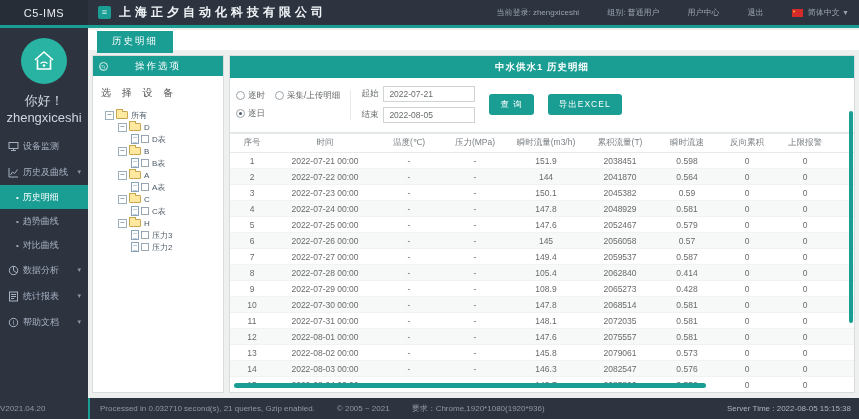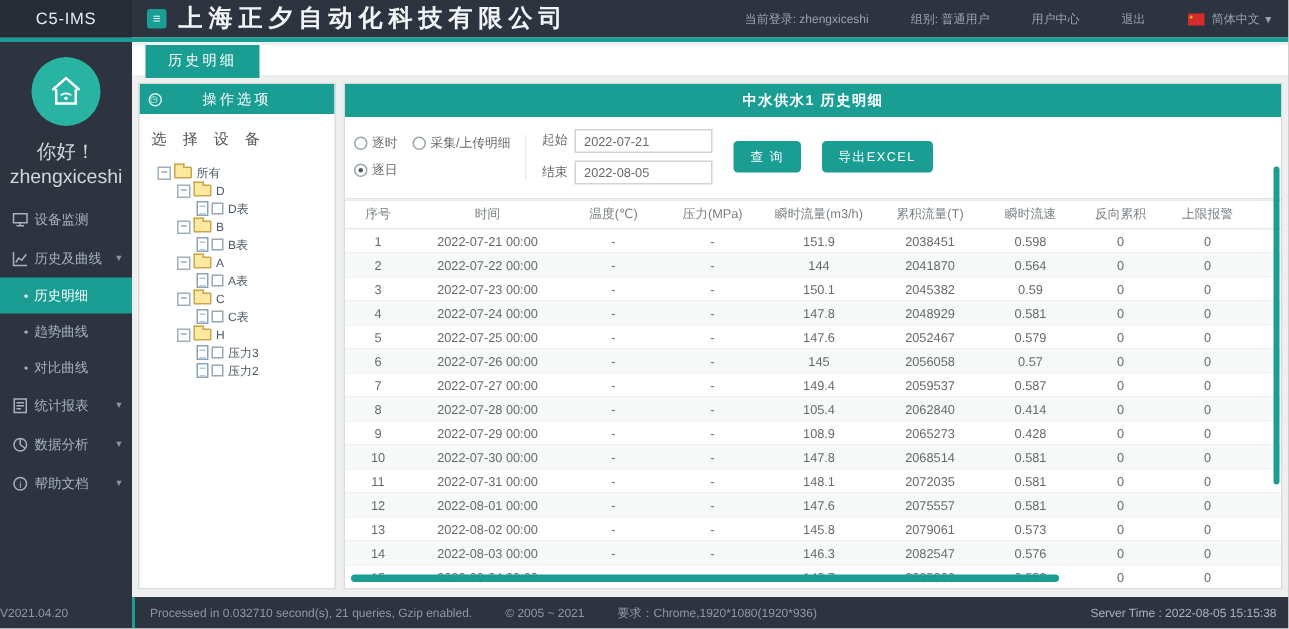--- a/index.html
+++ b/index.html
@@ -3,21 +3,21 @@
 <meta charset="utf-8">
 <style>
   *{box-sizing:border-box;margin:0;padding:0}
   body{font-family:"Liberation Sans","DejaVu Sans",sans-serif;background:#888}
   .page{width:859px;height:419px;position:relative;background:#eef0f0;overflow:hidden;margin:0 auto}
 
   
   .topbar{height:25px;background:#2d3440;display:flex;align-items:center;color:#fff}
   .logo-box{width:88px;height:25px;background:#272d37;display:flex;align-items:center;justify-content:center;font-size:11px;color:#e8ecf1;letter-spacing:.5px}
   .burger{width:13px;height:13px;background:#1a9e94;border-radius:2px;margin:0 8px 0 10px;display:flex;align-items:center;justify-content:center;color:#d9f3f0;font-size:9px;line-height:9px;cursor:pointer}
-  .company{font-size:16px;font-weight:bold;letter-spacing:4px;color:#f2f5f8}
+  .company{font-size:12px;font-weight:bold;letter-spacing:4px;color:#f2f5f8}
   .top-right{margin-left:auto;display:flex;align-items:flex-end;gap:28px;padding-right:10px;font-size:8px;color:#99a2ae}
   .top-link{cursor:pointer}
   .flag{display:inline-block;width:11px;height:8px;background:#d62b2b;margin-right:3px;vertical-align:middle;position:relative}
   .flag::after{content:"";position:absolute;left:1px;top:1px;width:3px;height:3px;background:#f7d117;clip-path:polygon(50% 0,61% 35%,98% 35%,68% 57%,79% 91%,50% 70%,21% 91%,32% 57%,2% 35%,39% 35%)}
   .caret{font-size:7px;color:#99a2ae}
   .teal-line{height:3px;background:#1a9e94}
 
   
   .body-row{display:flex;height:370px}
   .sidebar{width:88px;background:#2d3440;flex:none;display:flex;flex-direction:column}
@@ -165,37 +165,37 @@
             <span class="sub-bullet">•</span>
             <span class="side-label">趋势曲线</span>
           </div>
           <div class="side-sub">
             <span class="sub-bullet">•</span>
             <span class="side-label">对比曲线</span>
           </div>
           <div class="side-item">
             <span class="side-icon">
               <svg width="11" height="11" viewBox="0 0 11 11">
+                <circle cx="5.5" cy="5.5" r="4.2" fill="none" stroke="#a7b1c2"></circle>
+                <path d="M5.5 5.5 V1.3 M5.5 5.5 L9 8" fill="none" stroke="#a7b1c2"></path>
+              </svg>
+            </span>
+            <span class="side-label">数据分析</span>
+            <span class="side-caret">▾</span>
+          </div>
+          <div class="side-item">
+            <span class="side-icon">
+              <svg width="11" height="11" viewBox="0 0 11 11">
                 <rect x="1.5" y="1" width="8" height="9" fill="none" stroke="#a7b1c2"></rect>
                 <line x1="3" y1="3.5" x2="8" y2="3.5" stroke="#a7b1c2"></line>
                 <line x1="3" y1="5.5" x2="8" y2="5.5" stroke="#a7b1c2"></line>
                 <line x1="3" y1="7.5" x2="6" y2="7.5" stroke="#a7b1c2"></line>
               </svg>
             </span>
             <span class="side-label">统计报表</span>
-            <span class="side-caret">▾</span>
-          </div>
-          <div class="side-item">
-            <span class="side-icon">
-              <svg width="11" height="11" viewBox="0 0 11 11">
-                <circle cx="5.5" cy="5.5" r="4.2" fill="none" stroke="#a7b1c2"></circle>
-                <path d="M5.5 5.5 V1.3 M5.5 5.5 L9 8" fill="none" stroke="#a7b1c2"></path>
-              </svg>
-            </span>
-            <span class="side-label">数据分析</span>
             <span class="side-caret">▾</span>
           </div>
           <div class="side-item">
             <span class="side-icon">
               <svg width="11" height="11" viewBox="0 0 11 11">
                 <circle cx="5.5" cy="5.5" r="4.2" fill="none" stroke="#a7b1c2"></circle>
                 <text x="5.5" y="8" font-size="6.5" text-anchor="middle" fill="#a7b1c2">i</text>
               </svg>
             </span>
             <span class="side-label">帮助文档</span>

